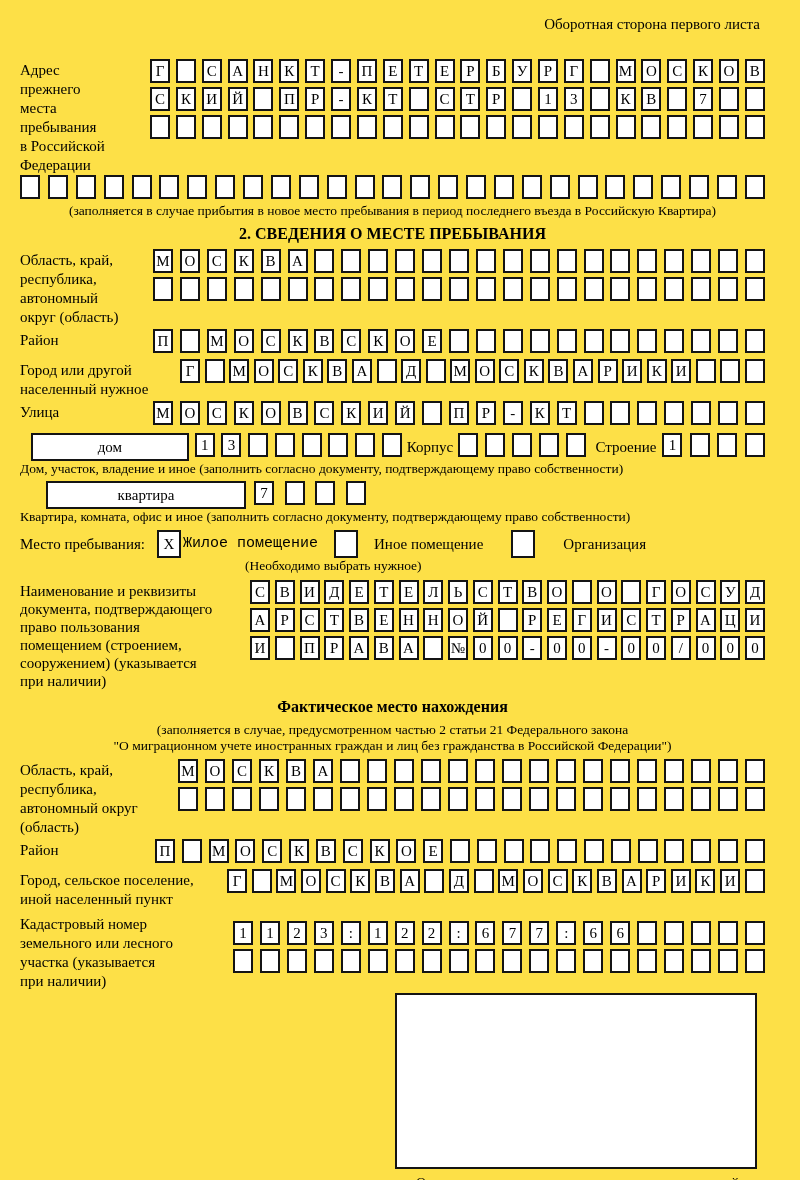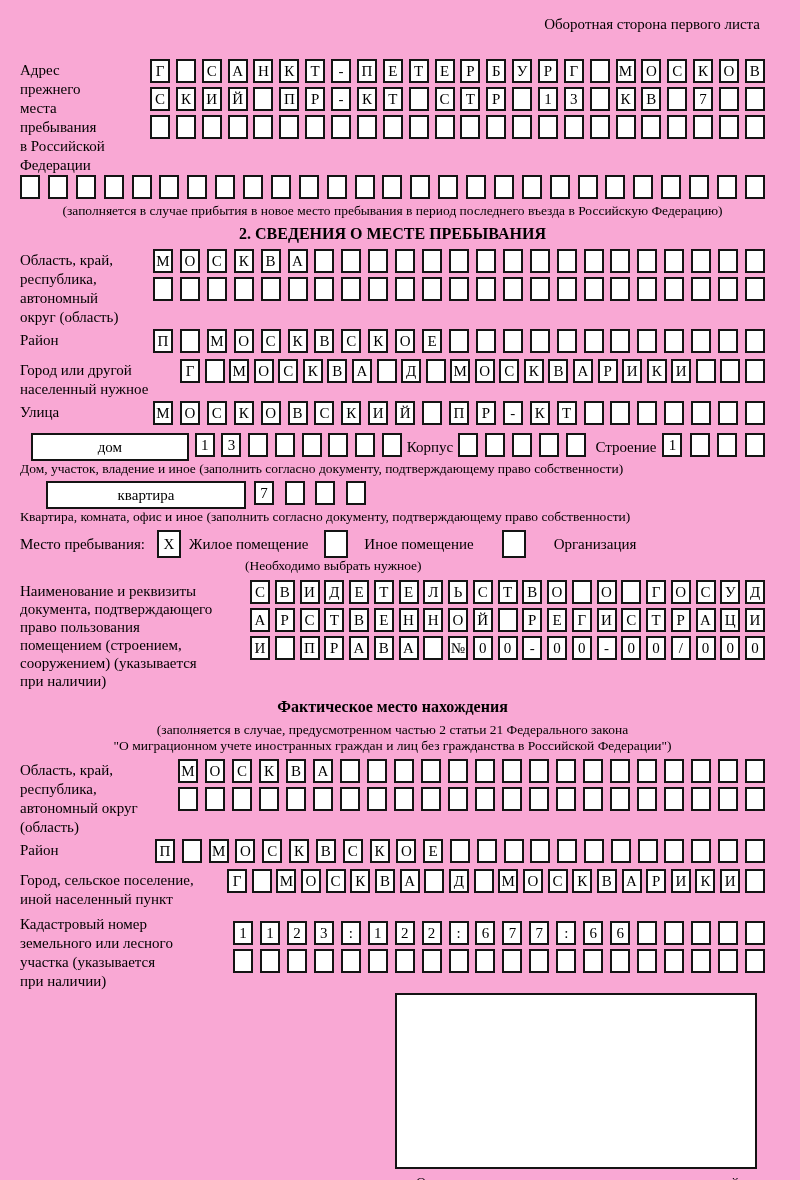--- a/index.html
+++ b/index.html
@@ -1,19 +1,19 @@
 <!DOCTYPE html>
 <html><head>
 <meta charset="utf-8">
 <style>
   html,body{margin:0;padding:0;background:#fff;}
   .page{
     position:relative;
     width:800px;height:1180px;
-    background:#f9a8d4;color:#000;
+    background:#fde047;color:#000;
     font-family:"Liberation Serif", serif;
     box-sizing:border-box;
     padding:0 35px 0 20px;
     overflow:hidden;
   }
   .corner{padding:16px 5px 0 0;text-align:right;font-size:15px;}
   .flex-row{display:flex;align-items:flex-start;}
   .label{font-size:15px;line-height:19px;white-space:pre-line;box-sizing:border-box;padding-top:2px;}
   .gridcol{display:flex;flex-direction:column;}
   .cells{display:flex;justify-content:space-between;margin-bottom:4px;}
@@ -170,21 +170,21 @@
       <span class="cell"></span>
       <span class="cell"></span>
       <span class="cell"></span>
       <span class="cell"></span>
       <span class="cell"></span>
       <span class="cell"></span>
       <span class="cell"></span>
       <span class="cell"></span>
       <span class="cell"></span>
     </div>
-  <div class="note center">(заполняется в случае прибытия в новое место пребывания в период последнего въезда в Российскую Федерацию)</div>
+  <div class="note center">(заполняется в случае прибытия в новое место пребывания в период последнего въезда в Российскую Квартира)</div>
 
   <div class="sec-title" style="margin-top:6px;">2. СВЕДЕНИЯ О МЕСТЕ ПРЕБЫВАНИЯ</div>
 
   <div class="flex-row" style="margin-top:6px;">
     <div class="label w-lab-133">Область, край,
 республика,
 автономный
 округ (область)</div>
     <div class="gridcol grid-612">
       <div class="cells">
@@ -366,21 +366,21 @@
         <span class="cell"></span>
         <span class="cell"></span>
         <span class="cell"></span>
       </div>
   </div>
   <div class="note" style="margin-top:0;">Квартира, комната, офис и иное (заполнить согласно документу, подтверждающему право собственности)</div>
 
   <div class="flex-row" style="margin-top:5px;align-items:center;">
     <div class="inline-label">Место пребывания:</div>
     <div class="checkbox" style="margin-left:12px;">X</div>
-    <div class="inline-label" style="margin-left:8px;">Жилое помещение</div>
+    <div class="inline-label" style="margin-left:2px;font-family:Liberation Mono, monospace;">Жилое помещение</div>
     <div class="checkbox" style="margin-left:16px;"></div>
     <div class="inline-label" style="margin-left:16px;">Иное помещение</div>
     <div class="checkbox" style="margin-left:28px;"></div>
     <div class="inline-label" style="margin-left:28px;">Организация</div>
   </div>
   <div class="note" style="margin-left:225px;">(Необходимо выбрать нужное)</div>
 
   <div class="flex-row" style="margin-top:6px;">
     <div class="label w-lab-230" style="line-height:18px;">Наименование и реквизиты
 документа, подтверждающего

